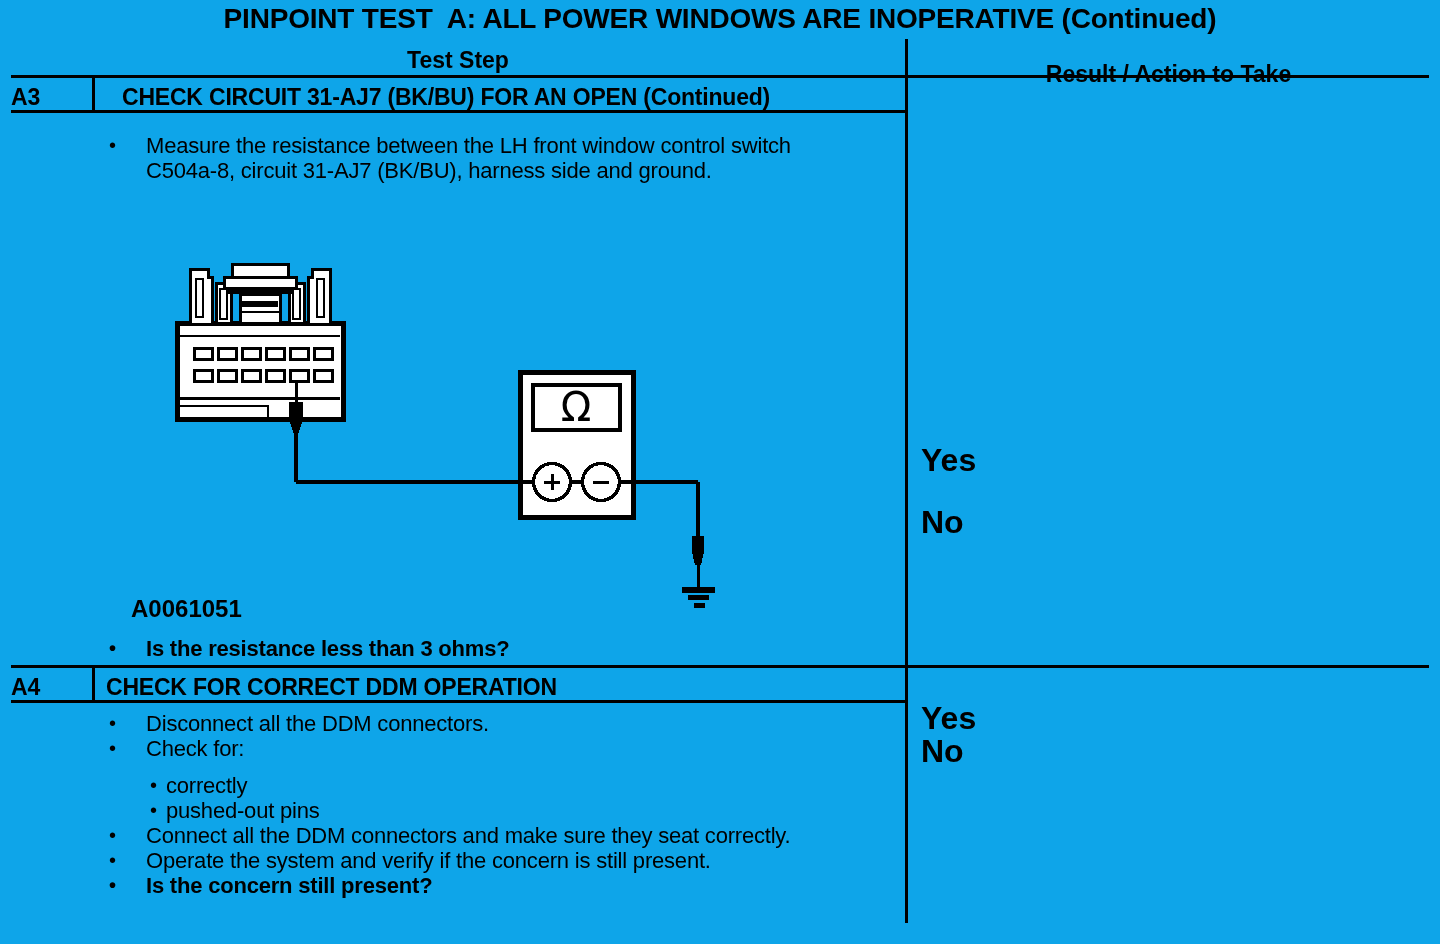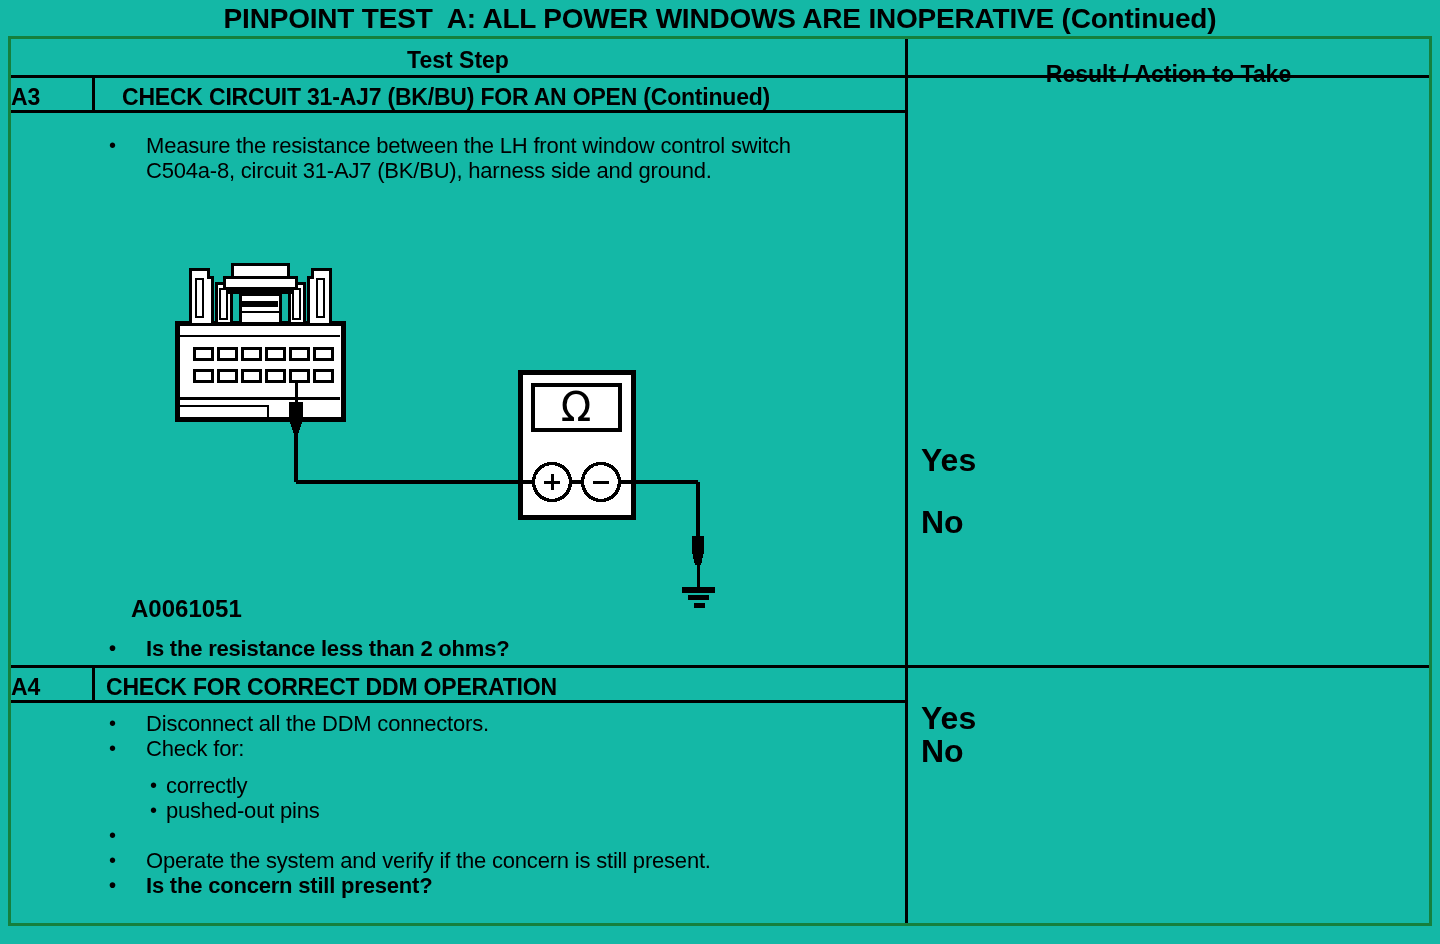--- a/index.html
+++ b/index.html
@@ -1,21 +1,21 @@
 <!DOCTYPE html>
 <html><head>
 <meta charset="utf-8">
 <style>
   html,body{margin:0;padding:0;background:#fff;}
-  .page{position:relative;width:1440px;height:944px;background:#14b8a6;
+  .page{position:relative;width:1440px;height:944px;background:#0ea5e9;
         font-family:"Liberation Sans",sans-serif;color:#000;overflow:hidden;text-decoration:underline;}
   .title{position:absolute;top:3px;left:0;width:1440px;text-align:center;
          font-size:28px;font-weight:bold;white-space:pre-wrap;letter-spacing:-0.2px;}
-  .tbl{position:absolute;left:8px;top:36px;width:1424px;height:890px;
-       border:3px solid #15803d;box-sizing:border-box;}
+  .tbl{position:absolute;left:8px;top:36px;width:1424px;height:668px;
+       border:3px solid #0ea5e9;box-sizing:border-box;}
   .vline,.hline{position:absolute;background:#000;}
   .col-div{left:894px;top:0;width:3px;height:884px;}
   .hdr-sep{left:0;top:36px;width:1418px;height:3px;}
   .a3-hd-sep{left:0;top:71px;width:894px;height:3px;}
   .row-sep{left:0;top:626px;width:1418px;height:3px;}
   .a4-hd-sep{left:0;top:661px;width:894px;height:3px;}
   .a3-id-div{left:81px;top:39px;width:3px;height:32px;}
   .a4-id-div{left:81px;top:629px;width:3px;height:32px;}
   .hcell{position:absolute;top:8px;height:26px;line-height:26px;text-align:center;
          font-weight:bold;font-size:23px;}
@@ -153,21 +153,21 @@
           <line x1="593" y1="479" x2="609" y2="479"></line>
         </g>
       </g>
     </svg>
 
     <div class="fig-label">A0061051</div>
 
     <div class="q-row">
       <div class="item bold">
         <span class="bdot">•</span>
-        <span>Is the resistance less than 2 ohms?</span>
+        <span>Is the resistance less than 3 ohms?</span>
       </div>
     </div>
 
     <div class="result a3-result">
       <div class="res-label">Yes</div>
       <div>
 
       <div class="res-line"></div>
           <div class="res-line"></div>
           <div class="res-line"></div>
@@ -196,20 +196,21 @@
         <div class="item lvl2">
           <span class="bdot">•</span>
           <span>correctly</span>
         </div>
         <div class="item lvl2">
           <span class="bdot">•</span>
           <span>pushed-out pins</span>
         </div>
         <div class="item">
           <span class="bdot">•</span>
+          <span>Connect all the DDM connectors and make sure they seat correctly.</span>
         </div>
         <div class="item">
           <span class="bdot">•</span>
           <span>Operate the system and verify if the concern is still present.</span>
         </div>
         <div class="item bold">
           <span class="bdot">•</span>
           <span>Is the concern still present?</span>
         </div>
       </div>

